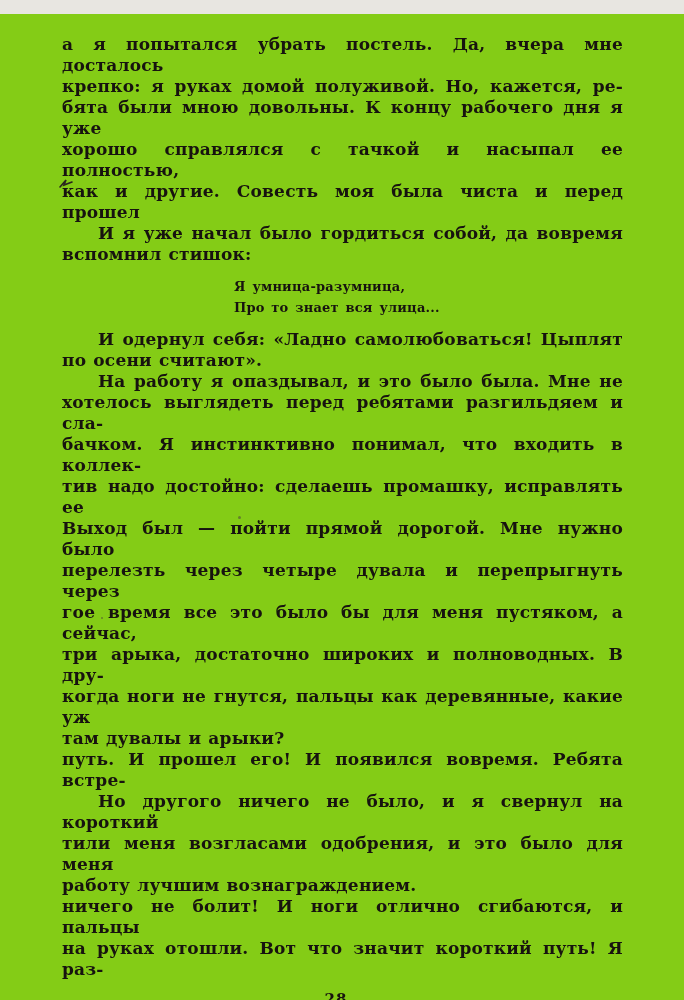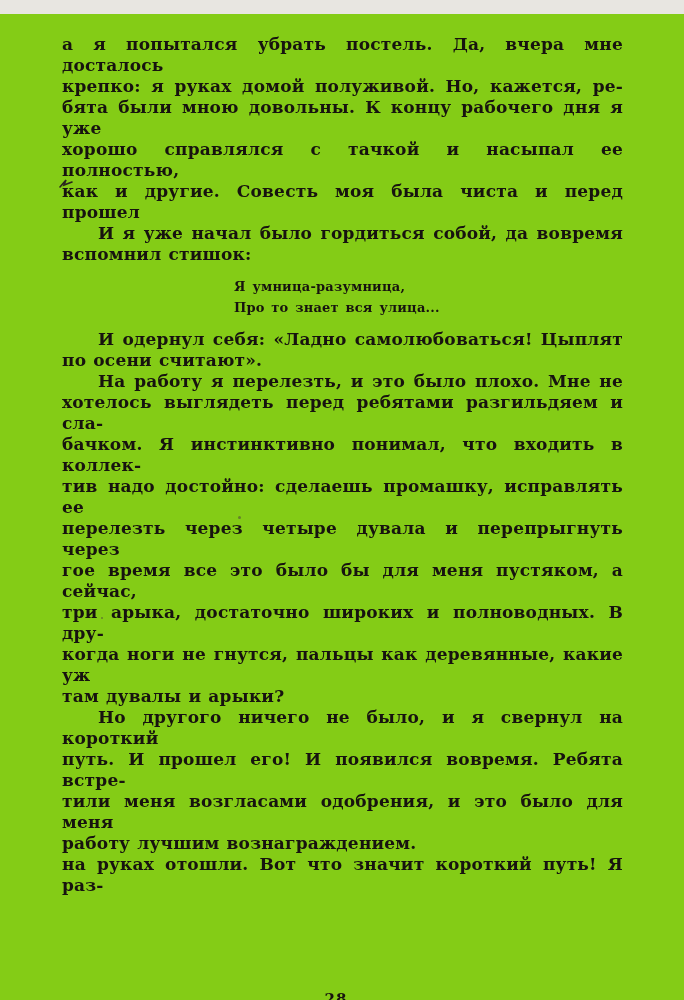--- a/index.html
+++ b/index.html
@@ -97,37 +97,39 @@
       </div>
       <div class="para verse">
         <div class="line">Я умница-разумница,</div>
         <div class="line last">Про то знает вся улица...</div>
       </div>
       <div class="para body">
         <div class="line first">И одернул себя: «Ладно  самолюбоваться!  Цыплят</div>
         <div class="line last">по осени считают».</div>
       </div>
       <div class="para body">
-        <div class="line first">На работу я перелезть, и это было плохо. Мне не</div>
+        <div class="line first">На работу я опаздывал, и это было была. Мне не</div>
         <div class="line">хотелось выглядеть перед ребятами разгильдяем и сла-</div>
         <div class="line">бачком. Я инстинктивно понимал, что входить в коллек-</div>
         <div class="line">тив надо достойно: сделаешь промашку, исправлять ее</div>
+        <div class="line">Выход был — пойти прямой дорогой. Мне нужно было</div>
         <div class="line">перелезть через четыре дувала и перепрыгнуть через</div>
         <div class="line">гое время все это было бы для меня пустяком, а сейчас,</div>
         <div class="line">три арыка, достаточно широких и полноводных. В дру-</div>
         <div class="line">когда ноги не гнутся, пальцы как деревянные, какие уж</div>
         <div class="line last">там дувалы и арыки?</div>
       </div>
       <div class="para body">
+        <div class="line">путь. И прошел его! И появился вовремя. Ребята встре-</div>
         <div class="line first">Но другого ничего не было, и я свернул на короткий</div>
-        <div class="line">путь. И прошел его! И появился вовремя. Ребята встре-</div>
         <div class="line">тили меня возгласами одобрения, и это было для меня</div>
         <div class="line last">работу лучшим вознаграждением.</div>
       </div>
       <div class="para body">
+        <div class="line">ничего не болит! И ноги отлично сгибаются, и пальцы</div>
         <div class="line">на руках отошли. Вот что значит короткий путь! Я раз-</div>
       </div>
     </div>
 
   <svg class="pen-mark" viewBox="0 0 22 14">
     <path d="M2 10 L8 3 L6 8 L14 5" fill="none" stroke="#2a251f" stroke-width="1.6" stroke-linecap="round"></path>
   </svg>
 
   <div class="ink-speck speck-1"></div>
   <div class="ink-speck speck-2"></div>

